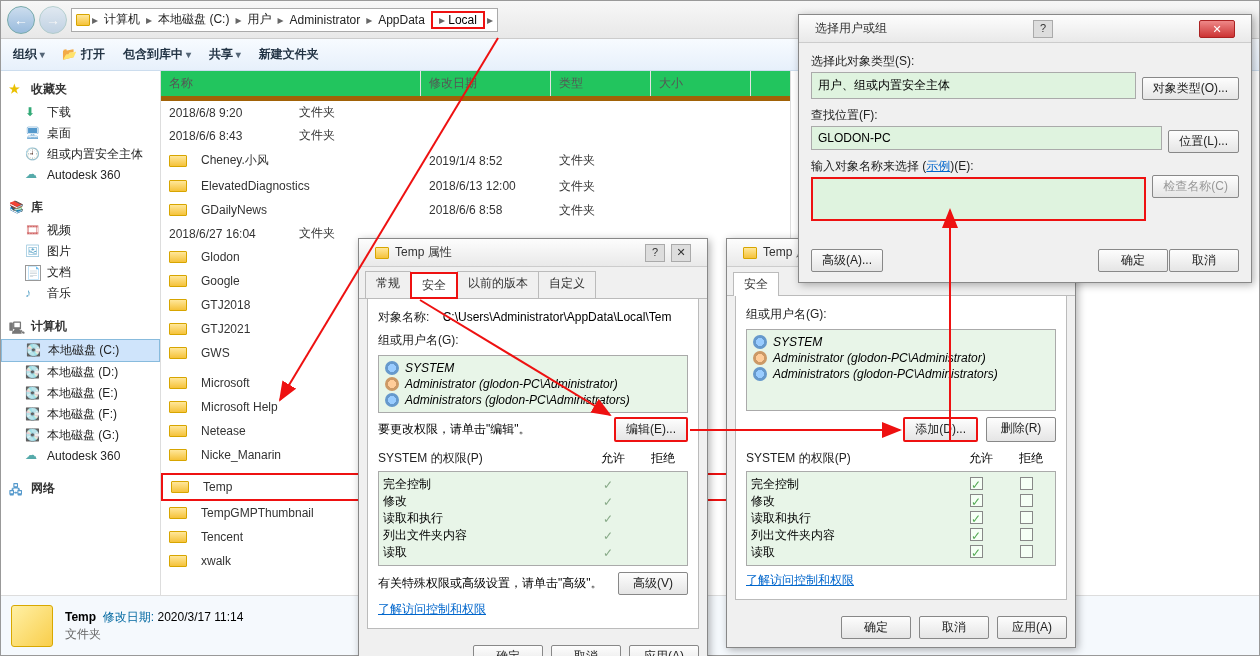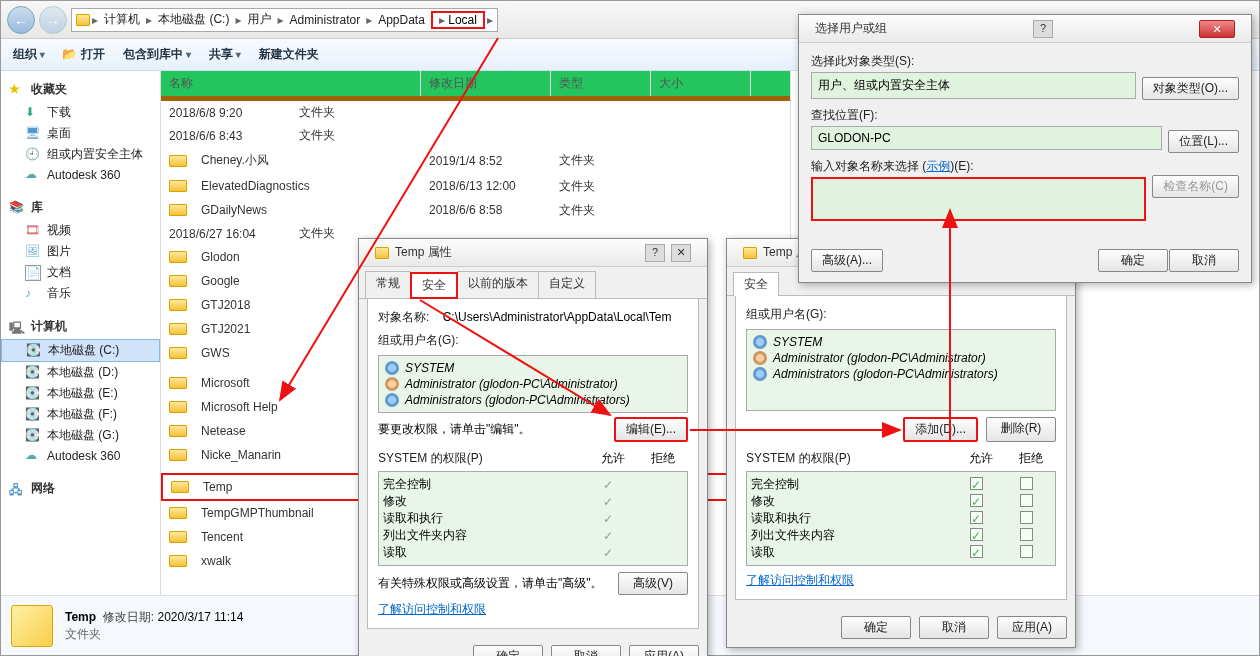--- a/index.html
+++ b/index.html
@@ -355,21 +355,21 @@
     </div>
 
     <div class="preview">
       <span>没有预览。</span>
     </div>
   </div>
 
   <div class="status">
     <div class="big-folder"></div>
     <div>
-      <div><b>Temp</b>&nbsp;&nbsp;<span style="color:#404040">修改日期:</span> <span>2020/3/17 11:14</span></div>
+      <div><b>Temp</b>&nbsp;&nbsp;<span style="color:#0369a1">修改日期:</span> <span>2020/3/17 11:14</span></div>
       <div style="color:#666">文件夹</div>
     </div>
   </div>
 </div>
 
 <div class="dlg" style="left:358px;top:238px;width:350px">
   <div class="dlg-title">
       <span class="ico-folder"></span>
       <span>Temp 属性</span>
       <span class="mini" style="margin-left:auto">?</span>

